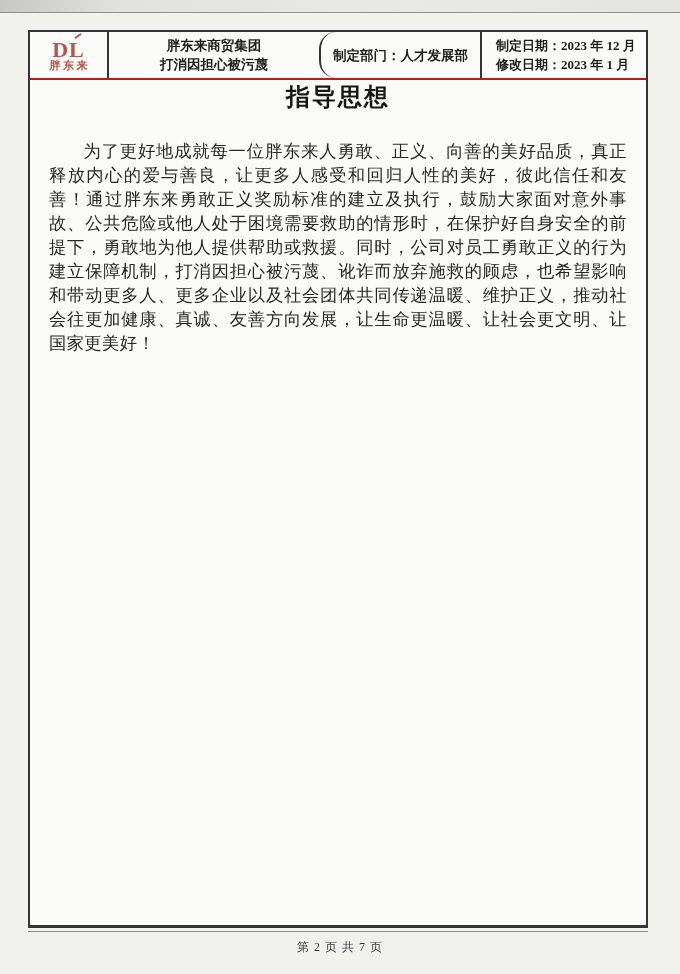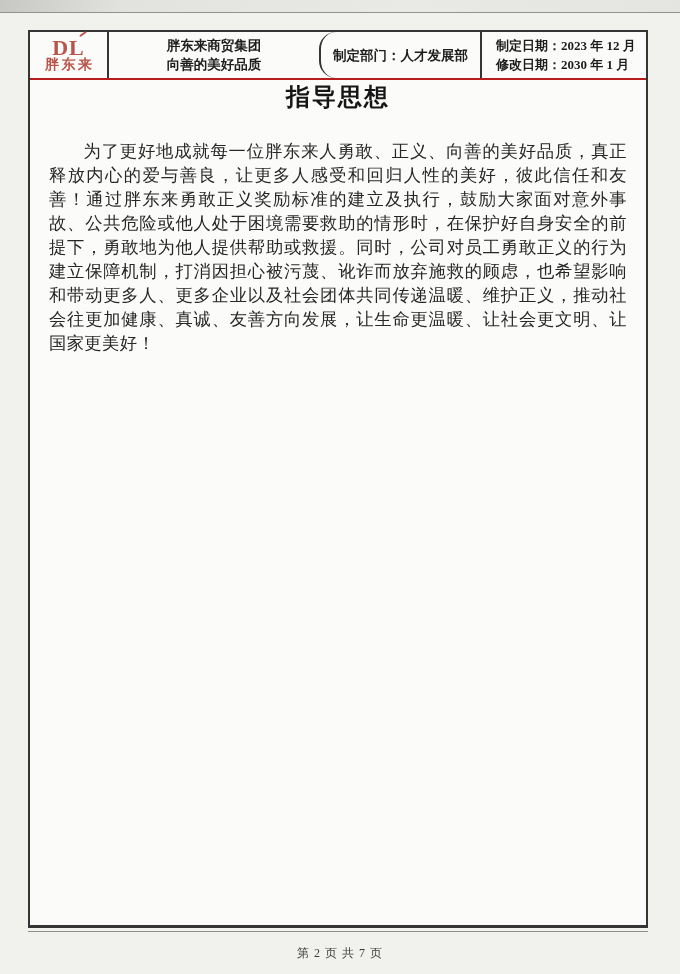--- a/index.html
+++ b/index.html
@@ -51,21 +51,21 @@
     display: inline-block;
   }
   .logo-accent {
     position: absolute; top: -5px; right: 8px;
     width: 8px; height: 2px; border-radius: 1px;
     background: #b9544a;
     transform: rotate(-35deg);
   }
   .logo-sub {
     display: block; margin-top: 0;
-    font-size: 14px; font-weight: bold; letter-spacing: 2.5px;
+    font-size: 11px; font-weight: bold; letter-spacing: 2.5px;
     color: #b9544a; text-indent: 2.5px; line-height: 1;
   }
   .htxt { font-weight: bold; font-size: 13.5px; line-height: 19px; color: #1d1d1d; white-space: nowrap; }
   .cell-dates .htxt { font-size: 13px; line-height: 19px; }
   
   .doc-body { padding: 0 16px; }
   .doc-title {
     text-align: center;
     font-size: 24px; font-weight: bold; letter-spacing: 2px;
     line-height: 34px; color: #161616;
@@ -74,21 +74,21 @@
     margin: 26px 3px 0 3px;
     font-size: 17.3px;
     line-height: 24px;
     text-align: justify;
     text-indent: 2em;
     color: #272727;
     letter-spacing: 0.4px;
   }
   
   .page-footer {
-    position: absolute; left: 0; bottom: 12px; width: 680px;
+    position: absolute; left: 0; bottom: 18px; width: 680px;
     text-align: center;
     font-size: 12px; letter-spacing: 1px; color: #3c3c3c;
   }
 </style>
 </head>
 <body>
 
 <div class="scan-band"></div>
 
 <div class="page-frame">
@@ -98,30 +98,30 @@
     <div class="hcell cell-logo">
       <div class="logo-mark">
         <span class="logo-accent"></span>
         <span class="logo-text">DL</span>
         <span class="logo-sub">胖东来</span>
       </div>
     </div>
 
     <div class="hcell cell-title">
       <div class="htxt">胖东来商贸集团</div>
-      <div class="htxt">向善的美好品质</div>
+      <div class="htxt">打消因担心被污蔑</div>
     </div>
 
     <div class="hcell cell-dept">
       <div class="htxt">制定部门：人才发展部</div>
     </div>
 
     <div class="hcell cell-dates">
       <div class="htxt">制定日期：2023 年 12 月</div>
-      <div class="htxt">修改日期：2030 年 1 月</div>
+      <div class="htxt">修改日期：2023 年 1 月</div>
     </div>
 
   </div>
 
   <div class="doc-body">
     <h1 class="doc-title">指导思想</h1>
     <p class="doc-paragraph">为了更好地成就每一位胖东来人勇敢、正义、向善的美好品质，真正释放内心的爱与善良，让更多人感受和回归人性的美好，彼此信任和友善！通过胖东来勇敢正义奖励标准的建立及执行，鼓励大家面对意外事故、公共危险或他人处于困境需要救助的情形时，在保护好自身安全的前提下，勇敢地为他人提供帮助或救援。同时，公司对员工勇敢正义的行为建立保障机制，打消因担心被污蔑、讹诈而放弃施救的顾虑，也希望影响和带动更多人、更多企业以及社会团体共同传递温暖、维护正义，推动社会往更加健康、真诚、友善方向发展，让生命更温暖、让社会更文明、让国家更美好！</p>
   </div>
 
 </div>

